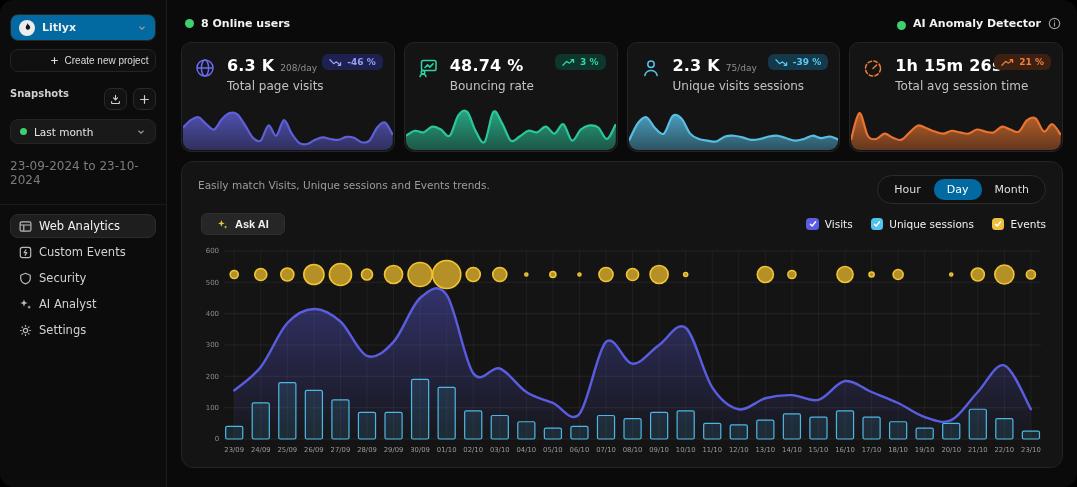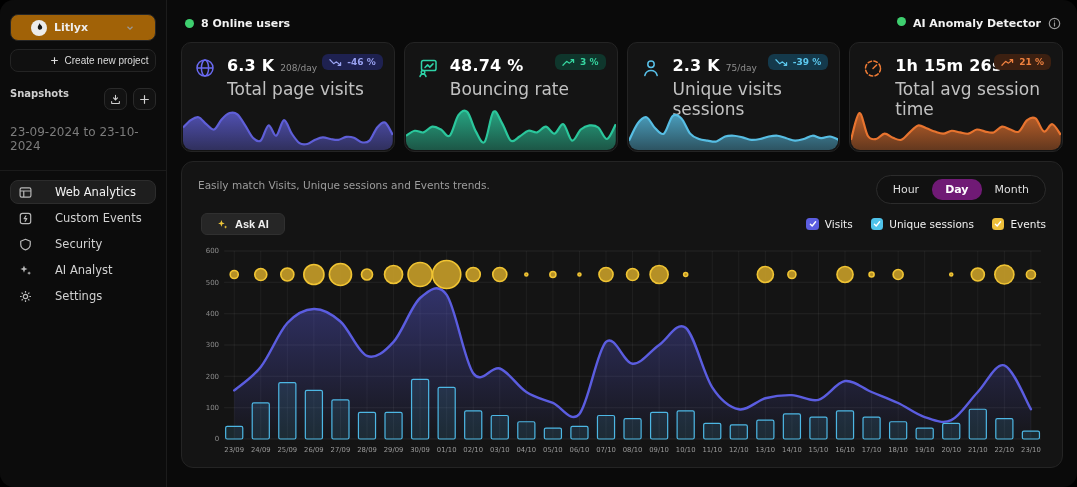--- a/index.html
+++ b/index.html
@@ -1,64 +1,64 @@
 <!DOCTYPE html>
 <html><head>
 <meta charset="utf-8">
 <style>
   * { box-sizing: border-box; margin: 0; padding: 0; }
   body { background: #000; font-family: "DejaVu Sans", sans-serif; }
   .app { position: relative; width: 1077px; height: 487px; background: #0a0a0a; border-radius: 14px; overflow: hidden; color: #e8e8e8; }
 
   
   .sidebar { position: absolute; left: 0; top: 0; bottom: 0; width: 167px; background: #0c0c0c; border-right: 1px solid #1c1c1c; padding: 14px 10px; }
-  .proj-select { display: flex; align-items: center; gap: 7px; height: 27px; background: #a16207; border: 1px solid #262626; border-radius: 8px; padding: 0 20px; cursor: pointer; }
+  .proj-select { display: flex; align-items: center; gap: 7px; height: 27px; background: #0369a1; border: 1px solid #262626; border-radius: 8px; padding: 0 8px; cursor: pointer; }
   .proj-select .name { font-size: 11px; font-weight: bold; color: #ededed; flex: 1; }
   .btn-create { display: flex; align-items: center; justify-content: center; gap: 6px; height: 23px; margin-top: 8px; border: 1px solid #242424; background: #101010; border-radius: 8px; font-size: 10px; color: #dcdcdc; cursor: pointer; width: 100%; padding-left: 32px; }
   .snap-row { display: flex; margin-top: 16px; }
   .snap-row .snap-label { font-size: 10px; font-weight: bold; color: #cfcfcf; flex: 1; }
   .icon-btn { width: 23px; height: 22px; border: 1px solid #2a2a2a; background: #121212; border-radius: 7px; display: flex; align-items: center; justify-content: center; color: #d0d0d0; cursor: pointer; margin-left: 6px; }
   .snap-select { display: flex; align-items: center; gap: 7px; height: 25px; background: #191919; border: 1px solid #242424; border-radius: 8px; padding: 0 9px; margin-top: 9px; cursor: pointer; }
   .snap-select .val { font-size: 10.5px; color: #e6e6e6; flex: 1; }
   .dot { width: 7px; height: 7px; border-radius: 50%; background: #3ecf6f; flex: none; }
   .date-range { text-align: left; font-size: 12px; color: #7c7c7c; margin-top: 15px; }
   .side-divider { height: 1px; background: #1b1b1b; margin: 17px -10px 9px; }
-  .nav-item { display: flex; align-items: center; gap: 23px; height: 24px; padding: 0 8px; border-radius: 8px; font-size: 11.5px; color: #d2d2d2; margin-bottom: 2px; border: 1px solid transparent; cursor: pointer; }
+  .nav-item { display: flex; align-items: center; gap: 7px; height: 24px; padding: 0 8px; border-radius: 8px; font-size: 11.5px; color: #d2d2d2; margin-bottom: 2px; border: 1px solid transparent; cursor: pointer; }
   .nav-item.active { background: #1e1e1e; border-color: #2c2c2c; color: #f2f2f2; }
   .nav-item svg { color: #b8b8b8; flex: none; }
 
   
   .main { position: absolute; left: 167px; right: 0; top: 0; bottom: 0; padding: 10px 14px 0; }
   .topbar { display: flex; align-items: center; height: 26px; margin-bottom: 6px; }
   .online { display: flex; align-items: center; gap: 7px; font-size: 11px; font-weight: bold; color: #f2f2f2; margin-left: 4px; }
   .online .dot, .anomaly .dot { width: 9px; height: 9px; }
   .topbar .spacer { flex: 1; }
-  .anomaly { display: flex; align-items: flex-start; gap: 7px; font-size: 11px; font-weight: bold; color: #f2f2f2; margin-right: 2px; }
+  .anomaly { display: flex; align-items: flex-end; gap: 7px; font-size: 11px; font-weight: bold; color: #f2f2f2; margin-right: 2px; }
   .anomaly .info { color: #9a9a9a; display: flex; cursor: pointer; }
 
   .cards { display: flex; gap: 9px; height: 110px; }
   .card { position: relative; flex: 1; background: #141414; border: 1px solid #242424; border-radius: 10px; overflow: hidden; }
   .card-top { display: flex; gap: 9px; padding: 13px 12px 0; }
   .card-icon { flex: none; width: 24px; padding-top: 1px; }
   .card-line { display: flex; align-items: baseline; gap: 6px; }
   .card-value { font-size: 16px; font-weight: bold; color: #fff; letter-spacing: .2px; }
   .card-rate { font-size: 9px; color: #8f8f8f; }
-  .card-label { font-size: 17px; color: #c2c2c2; margin-top: 4px; }
+  .card-label { font-size: 12px; color: #c2c2c2; margin-top: 4px; }
   .badge { position: absolute; top: 11px; right: 11px; display: flex; align-items: center; gap: 5px; border-radius: 6px; padding: 3px 7px; font-size: 9px; font-weight: bold; }
   .spark { position: absolute; left: 1px; right: 1px; bottom: 1px; height: 47px; border-radius: 0 0 9px 9px; overflow: hidden; }
   .spark svg { display: block; width: 100%; height: 100%; }
 
   .panel { margin-top: 9px; height: 307px; background: #141414; border: 1px solid #242424; border-radius: 12px; padding: 13px 16px 4px; }
   .panel-head { display: flex; align-items: flex-start; }
   .panel-title { font-size: 14.5px; font-weight: bold; color: #fff; }
   .panel-sub { font-size: 10.5px; color: #9c9c9c; margin-top: 4px; }
   .panel-head .spacer { flex: 1; }
   .segmented { display: flex; align-items: center; border: 1px solid #2c2c2c; border-radius: 15px; padding: 3px; background: #111; }
   .seg-btn { padding: 4px 13px; font-size: 11px; color: #dedede; border-radius: 10px; cursor: pointer; background: transparent; border: none; font-family: inherit; }
-  .seg-btn.active { background: #701a75; color: #fff; font-weight: bold; }
+  .seg-btn.active { background: #0369a1; color: #fff; font-weight: normal; }
   .row2 { display: flex; align-items: center; margin-top: 9px; }
   .ask-ai { display: flex; align-items: center; gap: 7px; background: #262626; border: 1px solid #303030; border-radius: 6px; padding: 4px 15px; font-size: 11px; font-weight: bold; color: #f0f0f0; cursor: pointer; margin-left: 3px; }
   .row2 .spacer { flex: 1; }
   .legend { display: flex; align-items: center; gap: 18px; }
   .legend-item { display: flex; align-items: center; gap: 6px; cursor: pointer; }
   .legend-box { width: 12.5px; height: 12.5px; border-radius: 3.5px; display: flex; align-items: center; justify-content: center; }
   .legend-label { font-size: 10.5px; color: #f0f0f0; }
   .chartwrap { margin-top: 7px; }
   .chartwrap svg { display: block; width: 100%; height: 214px; }
 </style>
@@ -93,20 +93,27 @@
             <path d="M6 1.5v5M3.8 4.3 6 6.5l2.2-2.2M1.8 8.3v1.4c0 .4.3.7.7.7h7c.4 0 .7-.3.7-.7V8.3"></path>
           </svg>
       </span>
       <span class="icon-btn">
         <svg width="11" height="11" viewBox="0 0 12 12" fill="none" stroke="currentColor" stroke-width="1.3" stroke-linecap="round">
             <path d="M6 1.8v8.4M1.8 6h8.4"></path>
           </svg>
       </span>
     </div>
 
+    <div class="snap-select">
+      <span class="dot"></span>
+      <span class="val">Last month</span>
+      <svg width="10" height="10" viewBox="0 0 12 12" fill="none" stroke="#9a9a9a" stroke-width="1.4">
+          <path d="M3 4.5 6 7.5 9 4.5"></path>
+        </svg>
+    </div>
 
     <div class="date-range">23-09-2024 to 23-10-2024</div>
 
     <div class="side-divider"></div>
 
     <div class="nav-item active">
       <svg width="13" height="13" viewBox="0 0 12 12" fill="none" stroke="currentColor" stroke-width="1.1">
           <rect x="1" y="1.8" width="10" height="8.4" rx="1.5"></rect>
           <path d="M1 4.6h10M4.4 4.6v5.6"></path>
         </svg>

